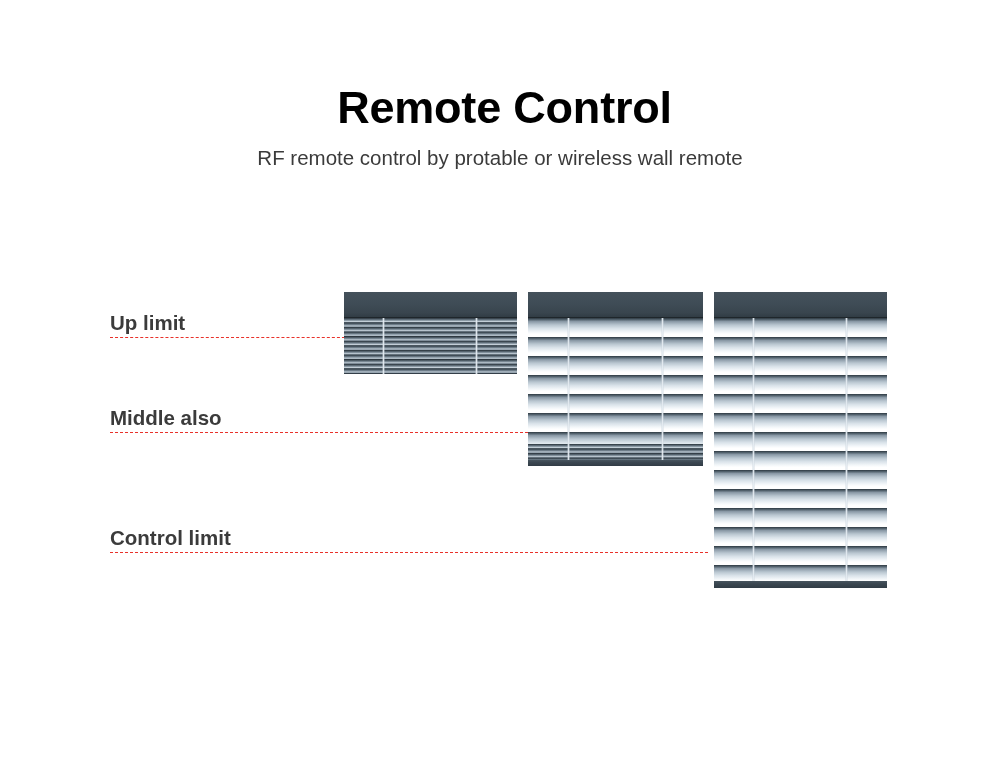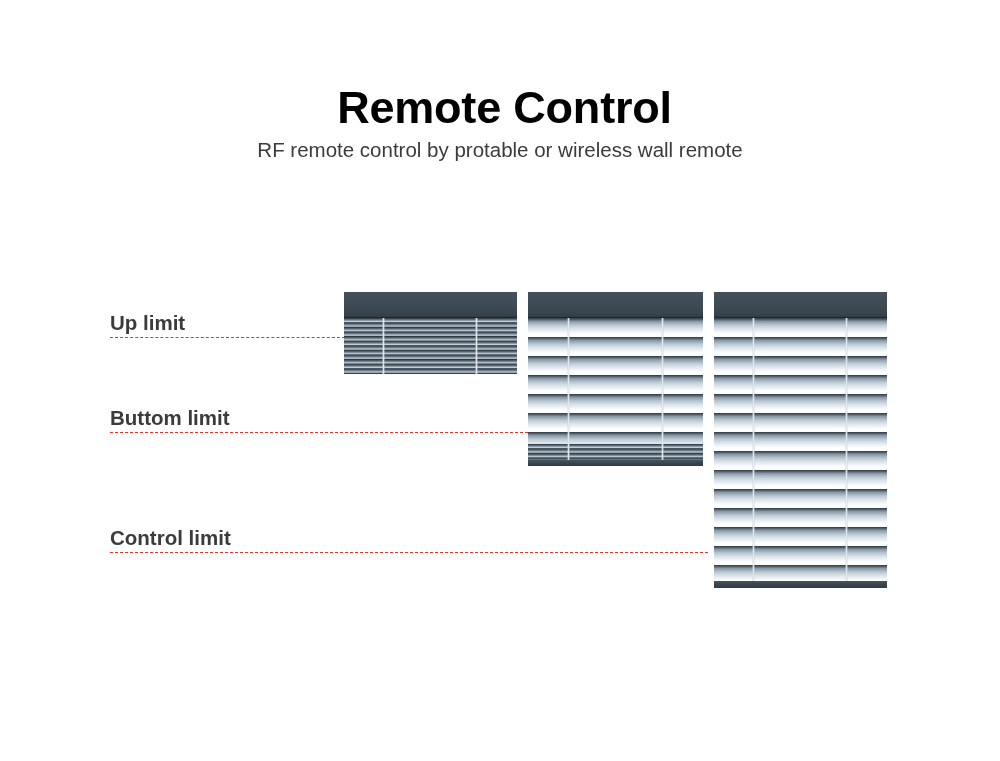--- a/index.html
+++ b/index.html
@@ -35,21 +35,21 @@
   .hdr-title {
     font-size: 45px;
     font-weight: 700;
     letter-spacing: -0.2px;
     line-height: 1.05;
     color: #000000;
     margin: 0;
     padding-left: 9px;
   }
   .hdr-sub {
-    margin-top: 3px;
+    margin-top: 11px;
     font-size: 20.5px;
     font-weight: 400;
     line-height: 1.6;
     color: #3b3b3b;
   }
   .hdr-sub-line { display: block; white-space: pre; }
 
   
   .limit {
     position: absolute;
@@ -190,21 +190,21 @@
       <span class="hdr-sub-line">RF remote control by protable or wireless wall remote</span>
     </div>
   </div>
 
   <div class="limit" id="limit-up">
     <span class="limit-label">Up limit</span>
     <div class="limit-rule"></div>
   </div>
 
   <div class="limit" id="limit-middle">
-    <span class="limit-label">Buttom limit</span>
+    <span class="limit-label">Middle also</span>
     <div class="limit-rule"></div>
   </div>
 
   <div class="limit" id="limit-bottom">
     <span class="limit-label">Control limit</span>
     <div class="limit-rule"></div>
   </div>
 
   <div class="blind" id="blind-up">
     <div class="headrail"></div>

